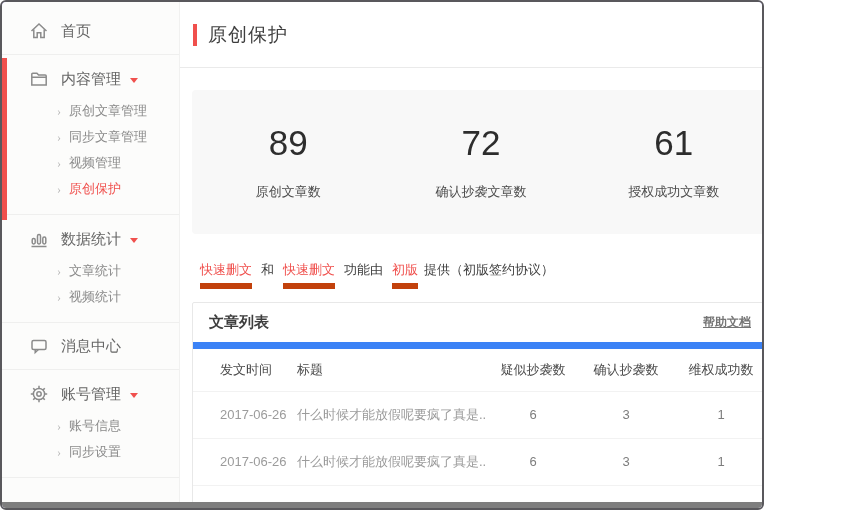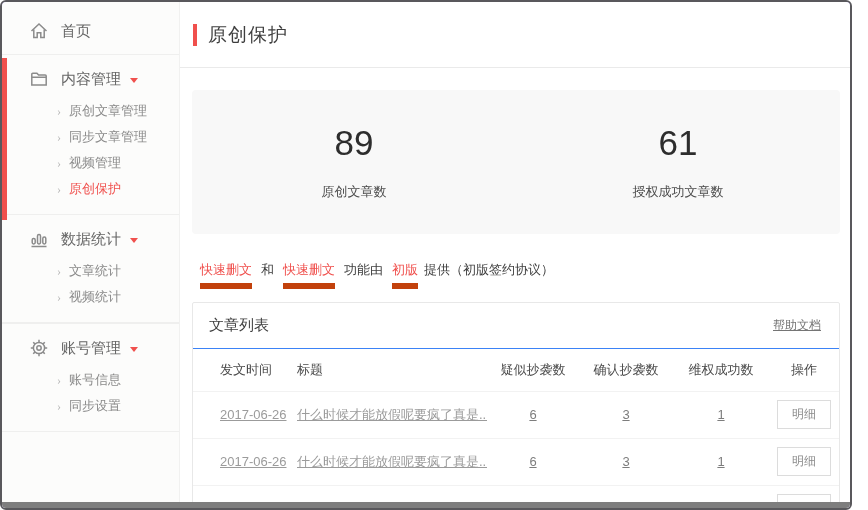--- a/index.html
+++ b/index.html
@@ -1,19 +1,19 @@
 <!DOCTYPE html>
 <html><head>
 <meta charset="utf-8">
 <style>
   * { margin:0; padding:0; box-sizing:border-box; }
   html,body { background:#ffffff; }
   body { font-family:"Liberation Sans","DejaVu Sans",sans-serif; }
 
-  .frame { position:relative; width:852px; height:510px; border:2px solid #59585c;
+  .frame { position:relative; width:764px; height:510px; border:2px solid #59585c;
            border-radius:6px; overflow:hidden; background:#c4b5fd; display:flex; }
 
   
   .sidebar { position:relative; flex:0 0 178px; width:178px; background:#fcfcfb;
              border-right:1px solid #f1f1f0; padding-top:6px; }
   .side-accent { position:absolute; left:0; top:56px; width:5px; height:162px;
                  background:#f0504d; }
   .nav-item { display:flex; align-items:center; padding:13px 0 13px 27px;
               font-size:15px; color:#666; cursor:pointer; }
   .nav-item .nav-ic { width:20px; height:20px; margin-right:12px; flex:0 0 20px; }
@@ -45,33 +45,33 @@
 
   .notice { margin:27px 0 13px 8px; font-size:13px; color:#3f3f3f;
             display:flex; align-items:baseline; white-space:nowrap; }
   .red-link { color:#f0504d; border-bottom:6px solid #c2410c; padding-bottom:4px;
               cursor:pointer; }
   .notice .gap { margin:0 9px; }
   .notice .gap-s { margin-right:6px; }
 
   .table-panel { border:1px solid #e8e8e8; border-radius:2px; }
   .panel-head { display:flex; justify-content:space-between; align-items:center;
-                height:46px; padding:0 18px 0 16px; border-bottom:1px solid #3b82f6; }
+                height:46px; padding:0 18px 0 16px; border-bottom:7px solid #3b82f6;font-weight:bold; }
   .panel-title { font-size:15px; color:#3e3e3e; }
   .help-link { font-size:12px; color:#757575; text-decoration:underline; cursor:pointer; }
 
   table { width:100%; border-collapse:collapse; font-size:13px; table-layout:fixed; }
   col.c-date { width:104px; } col.c-title { width:190px; }
   col.c-n1 { width:92px; } col.c-n2 { width:94px; } col.c-n3 { width:96px; }
   thead th { height:42px; font-weight:normal; color:#4a4a4a; text-align:center;
              white-space:nowrap; }
   th.al, td.al { text-align:left; }
   td.c1, th.c1 { padding-left:27px; }
   tbody td { height:47px; color:#9b9b9b; border-top:1px solid #f2f2f2;
-             text-align:center; white-space:nowrap; overflow:hidden;text-decoration:underline; }
+             text-align:center; white-space:nowrap; overflow:hidden; }
   td.num { color:#7d7d7d; }
   .detail-btn { padding:5px 14px; border:1px solid #dcdcdc; border-radius:0;
                 background:#fff; color:#8a8a8a; font-size:12px; cursor:pointer;
                 font-family:inherit; }
 
   .bottom-bar { position:absolute; left:0; right:0; bottom:0; height:6px;
                 background:#7e7e7e; }
 </style>
 </head>
 <body>
@@ -142,20 +142,29 @@
         <span>文章统计</span>
       </div>
       <div class="nav-sub">
         <span class="sub-arrow">›</span>
         <span>视频统计</span>
       </div>
     </div>
 
     <div class="sdivider"></div>
 
+    <div class="nav-item">
+      <span class="nav-ic">
+        <svg width="20" height="20" viewBox="0 0 20 20" fill="none" stroke="#8b8b8b" stroke-width="1.5">
+          <rect x="3" y="4.5" width="14" height="9" rx="1.5"></rect>
+          <path d="M6.2 13.5 V16.6 L9.4 13.5"></path>
+        </svg>
+      </span>
+      <span>消息中心</span>
+    </div>
 
     <div class="sdivider"></div>
 
     <div class="nav-group">
       <div class="nav-item">
         <span class="nav-ic">
           <svg width="20" height="20" viewBox="0 0 20 20" fill="none" stroke="#8b8b8b" stroke-width="1.5">
             <circle cx="10" cy="10" r="5.6"></circle>
             <circle cx="10" cy="10" r="2.2"></circle>
             <path d="M10 1.8 V4.2 M10 15.8 V18.2 M1.8 10 H4.2 M15.8 10 H18.2 M4.2 4.2 L5.9 5.9 M14.1 14.1 L15.8 15.8 M15.8 4.2 L14.1 5.9 M5.9 14.1 L4.2 15.8"></path>
@@ -185,20 +194,24 @@
     </div>
 
     <div class="content">
 
       <div class="stats-panel">
         <div class="stat">
           <div class="stat-num">89</div>
           <div class="stat-label">原创文章数</div>
         </div>
         <div class="stat">
+          <div class="stat-num">72</div>
+          <div class="stat-label">确认抄袭文章数</div>
+        </div>
+        <div class="stat">
           <div class="stat-num">61</div>
           <div class="stat-label">授权成功文章数</div>
         </div>
       </div>
 
       <div class="notice">
         <span class="red-link">快速删文</span>
         <span class="gap">和</span>
         <span class="red-link">快速删文</span>
         <span class="gap">功能由</span>

